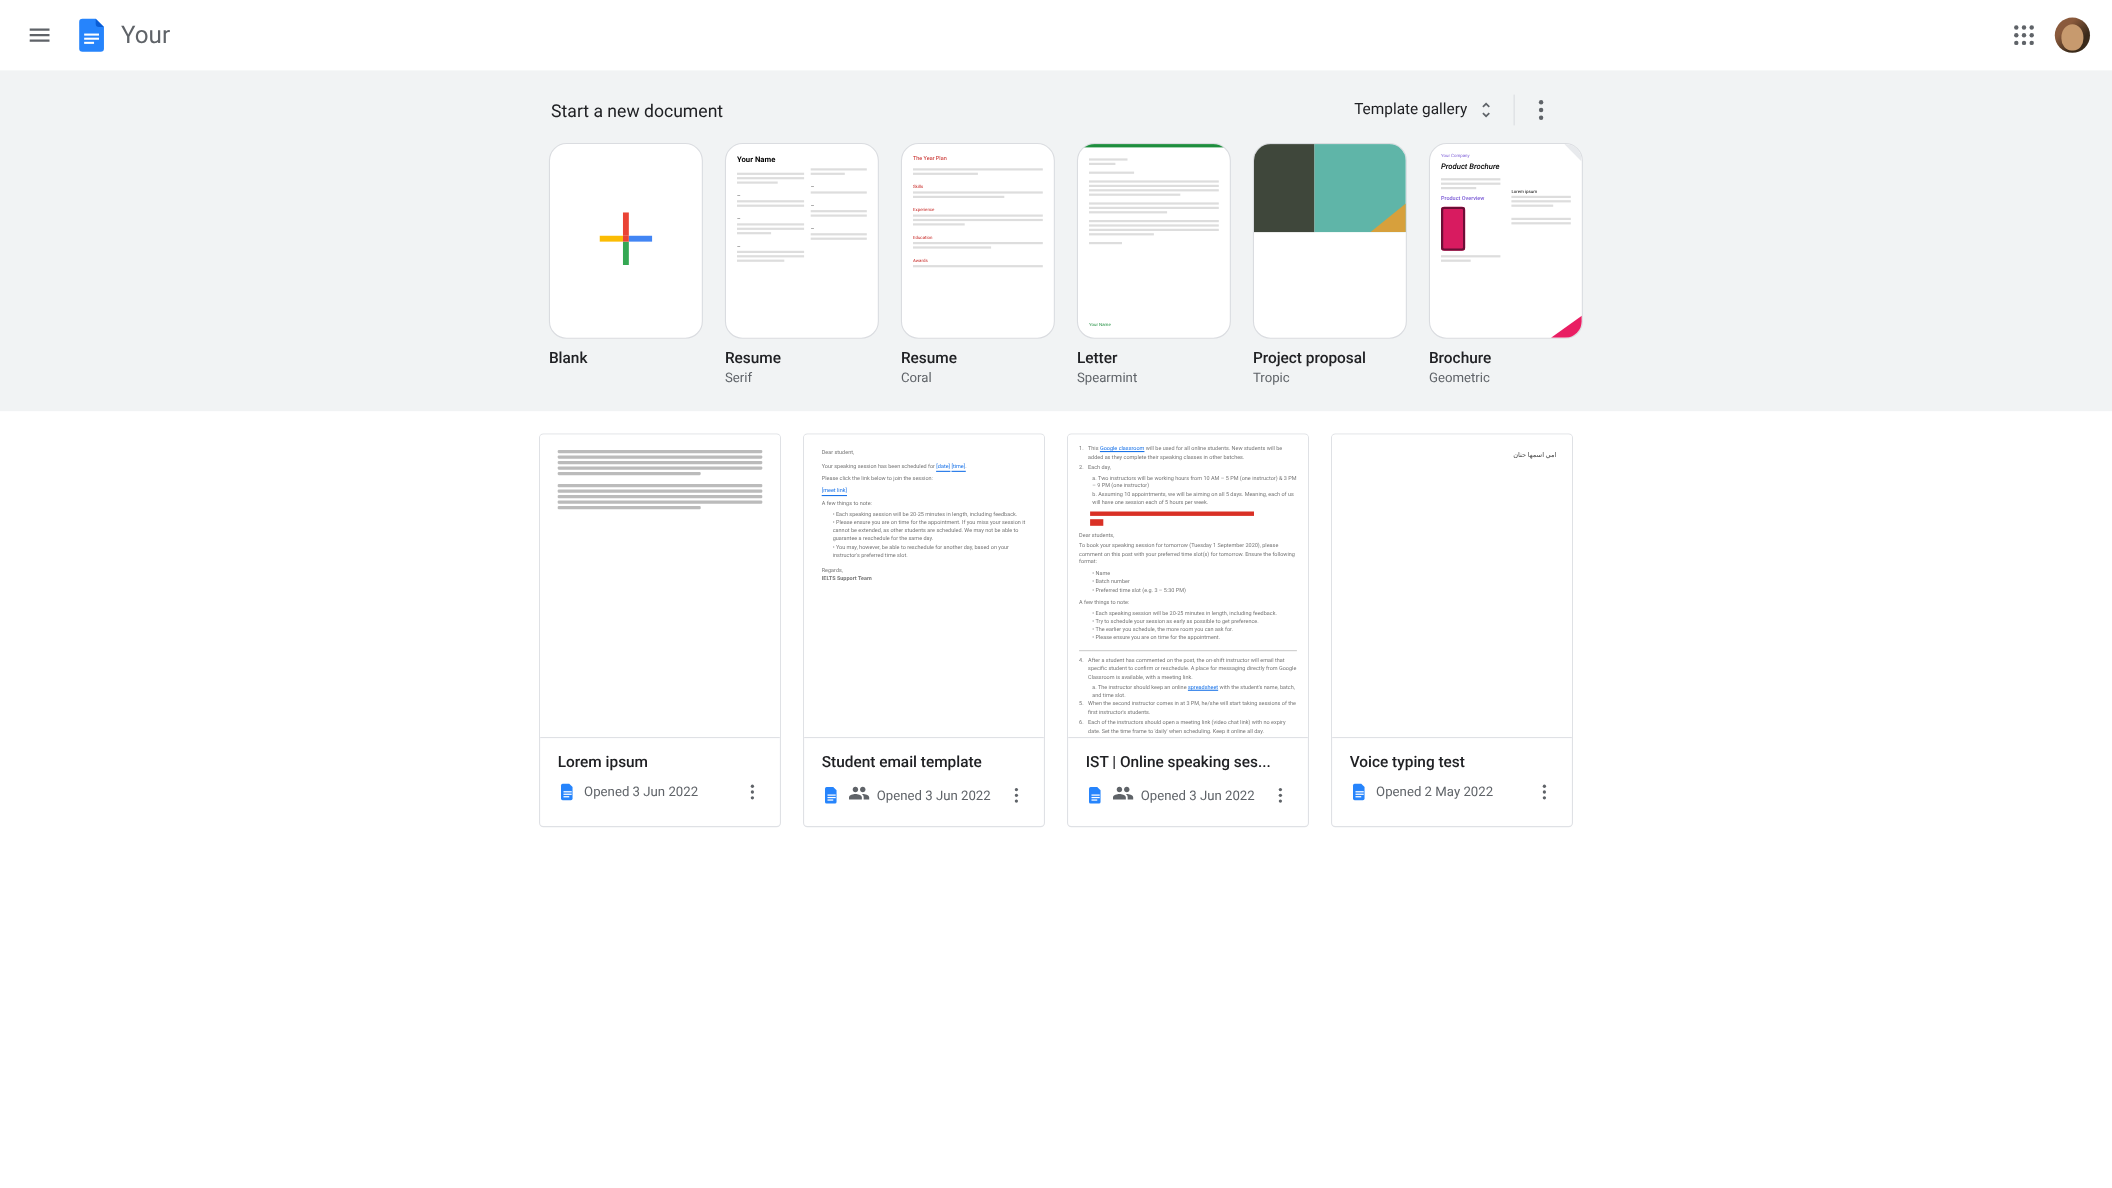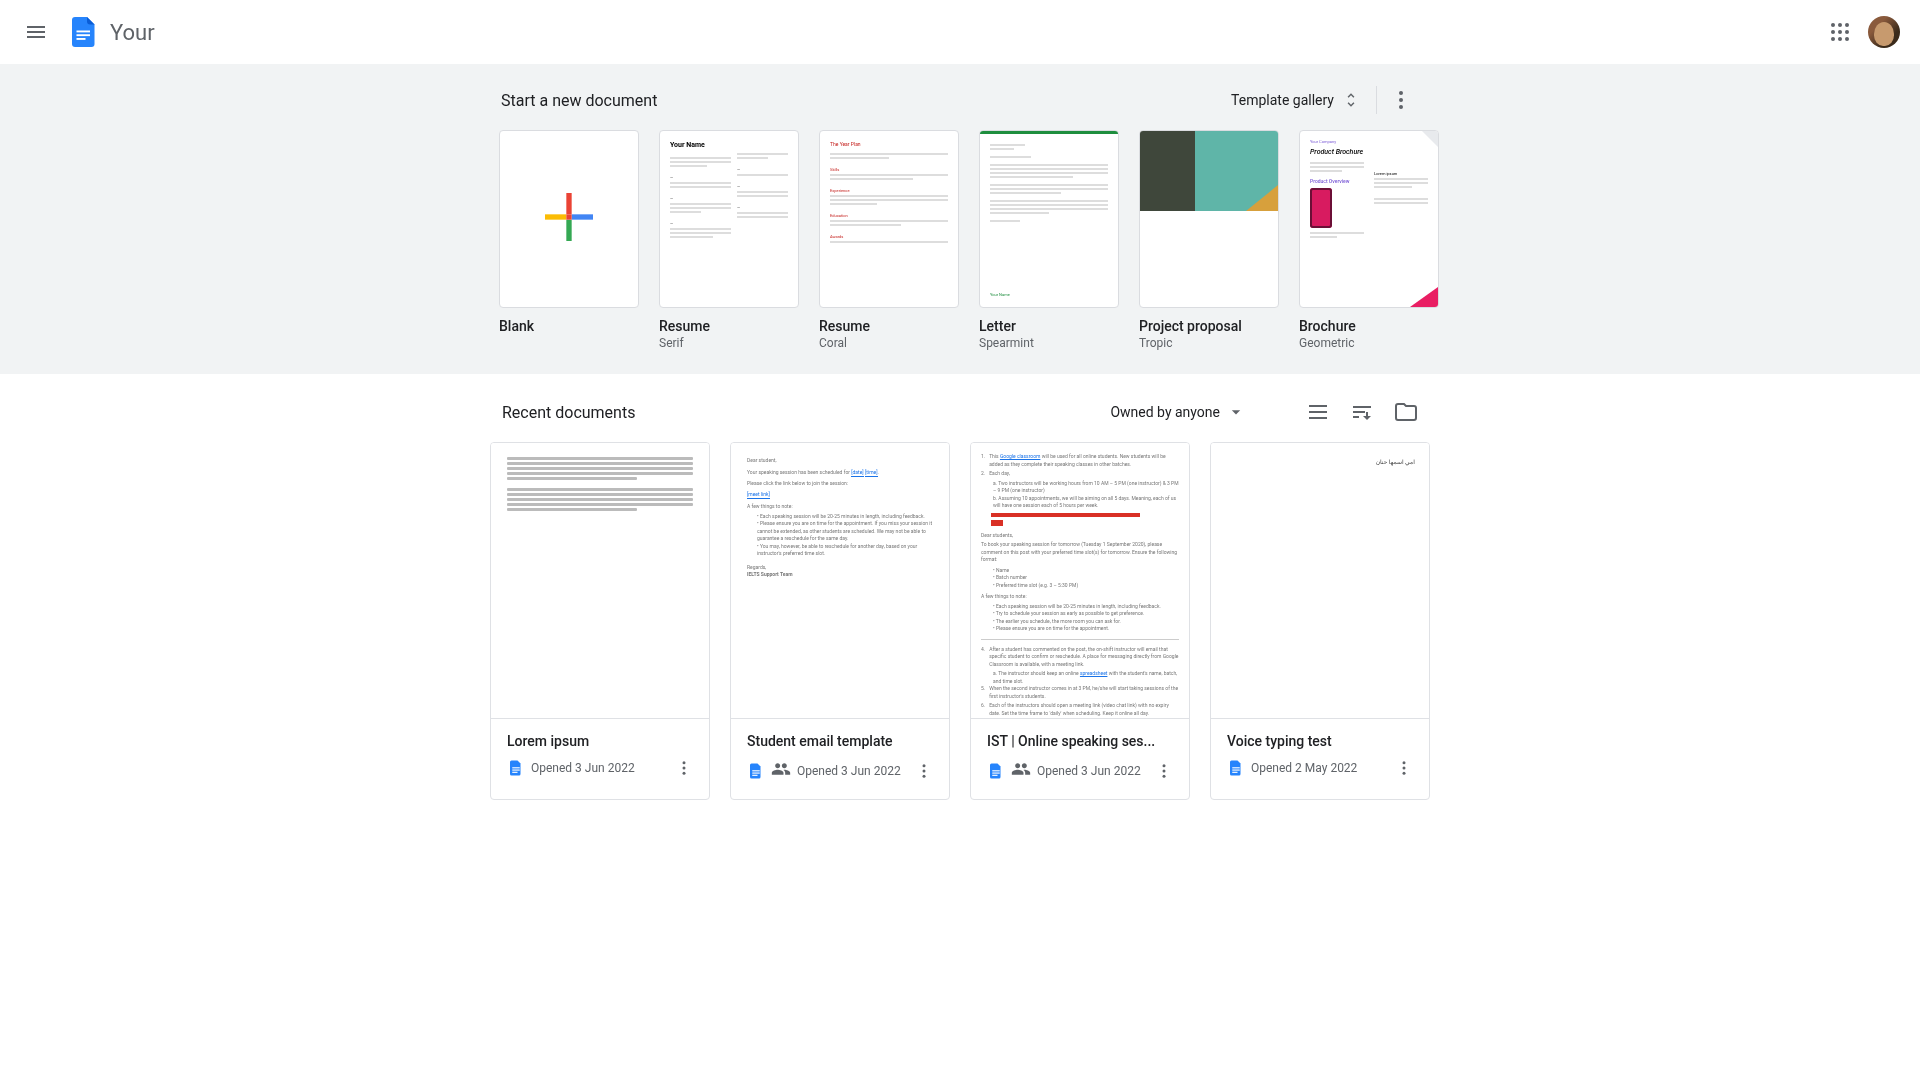--- a/index.html
+++ b/index.html
@@ -70,21 +70,21 @@
   display: flex; align-items: center; gap: 8px;
   font-size: 14px; color: #202124; padding: 6px 10px; border-radius: 4px; cursor: pointer;
 }
 .vbar { width: 1px; height: 28px; background: #dadce0; margin: 0 6px; }
 .icon-btn { width: 36px; height: 36px; border-radius: 50%; display:flex;align-items:center;justify-content:center;cursor:pointer;}
 
 .template-row { display: flex; gap: 20px; padding: 0 4px; }
 .template-card { width: 140px; cursor: pointer; }
 .thumb {
   width: 140px; height: 178px; background: #fff;
-  border: 1px solid #dadce0; border-radius: 4px;
+  border: 1px solid #dadce0; border-radius: 16px;
   position: relative; overflow: hidden;
 }
 .tmpl-title { font-size: 14px; color: #202124; margin-top: 10px; font-weight: 500;}
 .tmpl-sub { font-size: 12px; color: #5f6368; margin-top: 2px; }
 
 
 .plus-wrap { position:absolute; top:50%; left:50%; transform:translate(-50%,-50%);}
 .plus-wrap svg { width: 48px; height: 48px; }
 
 
@@ -427,47 +427,20 @@
         </div>
         <div class="tmpl-title">Brochure</div>
         <div class="tmpl-sub">Geometric</div>
       </div>
     </div>
   </div>
 </div>
 
 <div class="recent-section">
   <div class="recent-wrap">
-    <div class="recent-head">
-      <h2>Recent documents</h2>
-      <div class="sp"></div>
-      <div class="owner-dd">
-        <span>Owned by anyone</span>
-        <svg viewBox="0 0 24 24">
-            <path d="M7 10l5 5 5-5z"></path>
-          </svg>
-      </div>
-      <div class="recent-tools">
-        <div class="tool">
-          <svg viewBox="0 0 24 24">
-              <path d="M3 5h18v2H3V5zm0 6h18v2H3v-2zm0 6h18v2H3v-2z"></path>
-            </svg>
-        </div>
-        <div class="tool">
-          <svg viewBox="0 0 24 24">
-              <path d="M3 18v-2h6v2H3zm0-5v-2h12v2H3zm0-7v2h18V6H3zM17 20l4-4h-3v-4h-2v4h-3l4 4z" fill="#5f6368"></path>
-            </svg>
-        </div>
-        <div class="tool">
-          <svg viewBox="0 0 24 24">
-              <path d="M10 4H4a2 2 0 0 0-2 2v12a2 2 0 0 0 2 2h16a2 2 0 0 0 2-2V8a2 2 0 0 0-2-2h-8l-2-2z" fill="none" stroke="#5f6368" stroke-width="2"></path>
-            </svg>
-        </div>
-      </div>
-    </div>
 
     <div class="recent-grid">
 
       <div class="doc-card">
         <div class="doc-thumb">
           <div class="para">
               <div class="tline"></div>
               <div class="tline"></div>
               <div class="tline"></div>
               <div class="tline"></div>

